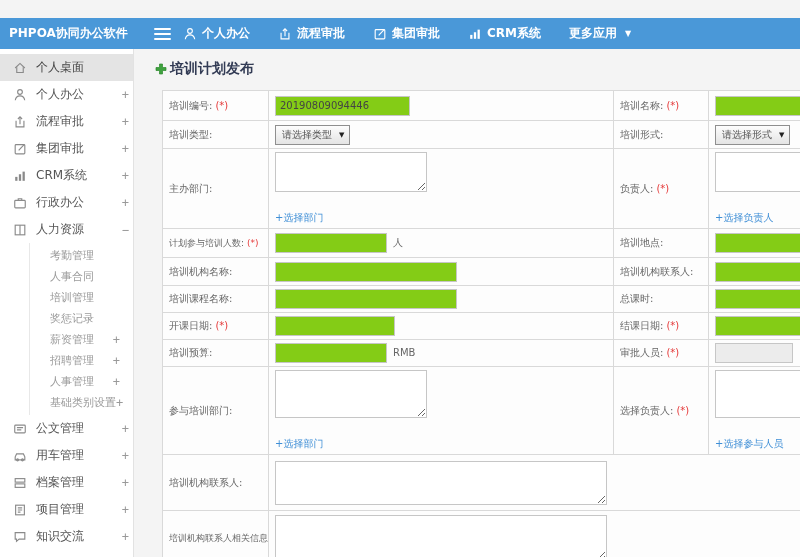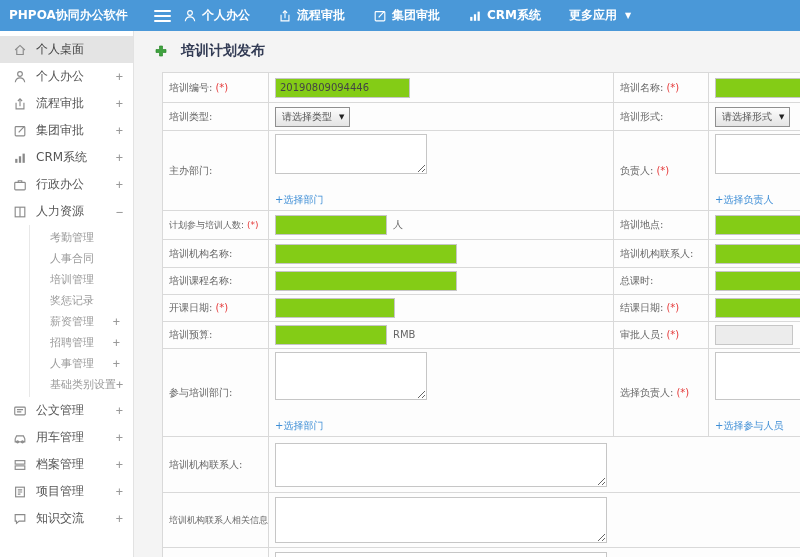--- a/index.html
+++ b/index.html
@@ -1,47 +1,47 @@
 <!DOCTYPE html>
 <html><head>
 <meta charset="utf-8">
 <style>
   * { margin:0; padding:0; box-sizing:border-box; }
   html,body { width:800px; height:557px; overflow:hidden; background:#f4f4f4;
     font-family:"DejaVu Sans","Liberation Sans",sans-serif; }
 
   
-  .topbar { height:31px; background:#4a98d8; display:flex; align-items:center; color:#fff; }
+  .topbar { height:31px; background:#4a98d8; display:flex; align-items:center; color:#fff;margin-top:18px; }
   .logo { width:138px; font-size:12px; font-weight:bold; padding-left:9px; white-space:nowrap; }
   .hamburger { width:17px; margin:0 12px 0 16px; cursor:pointer; }
   .hamburger i { display:block; height:2px; background:#fff; margin:3px 0; border-radius:1px; }
   .nav { display:flex; align-items:center; }
   .nav-item { display:flex; align-items:center; gap:5px; font-size:12px; font-weight:bold;
     color:#fff; cursor:pointer; margin-right:28px; white-space:nowrap; }
   .icon svg { display:block; stroke:currentColor; fill:none; stroke-width:1.3; }
   .icon svg.fillicon { fill:currentColor; stroke:none; }
   .caret { font-size:8px; margin-left:3px; }
 
   
   .layout { display:flex; height:526px; }
   .sidebar { width:134px; background:#fff; border-right:1px solid #e2e2e2; padding-top:5px; overflow:hidden; }
-  .side-item { display:flex; align-items:center; height:27px; padding:0 10px 0 13px;
+  .side-item { display:flex; align-items:center; height:27px; padding:0 4px 0 13px;
     font-size:12px; color:#555; cursor:pointer; white-space:nowrap; }
   .side-item.active { background:#e4e4e4; color:#444; }
   .side-item .sicon { width:15px; margin-right:8px; color:#8a8a8a; flex:none; }
   .side-item .slabel { flex:1; overflow:hidden; }
   .toggle { color:#999; font-size:12px; font-family:"DejaVu Sans Mono",monospace; }
   .submenu { margin-left:29px; border-left:1px solid #e8e8e8; padding:2px 0; }
   .sub-item { display:flex; align-items:center; height:21px; padding:0 13px 0 20px;
     font-size:11px; color:#9a9a9a; cursor:pointer; white-space:nowrap; }
   .sub-item .slabel { flex:1; }
 
   
   .content { flex:1; width:665px; padding:8px 0 0 28px; overflow:hidden; }
-  .page-title { display:flex; align-items:center; gap:14px; font-size:14px; font-weight:bold;
+  .page-title { display:flex; align-items:center; gap:3px; font-size:14px; font-weight:bold;
     color:#333c55; margin:3px 0 12px -7px; }
 
   table.form { border-collapse:collapse; width:900px; background:#fdfdfd; table-layout:fixed; }
   table.form td { border:1px solid #d9d9d9; font-size:10px; color:#666;
     padding:3px 6px; vertical-align:middle; overflow:hidden; }
   td.lbl { padding-left:8px; white-space:nowrap; }
   td.lbl.sm { font-size:9px; }
   .req { color:#e53b3b; margin-left:3px; }
   .txt { height:20px; border:1px solid #c6c6c6; background:#84cc16; font-size:10px;
     padding:1px 4px; font-family:inherit; color:#444; vertical-align:middle; }

